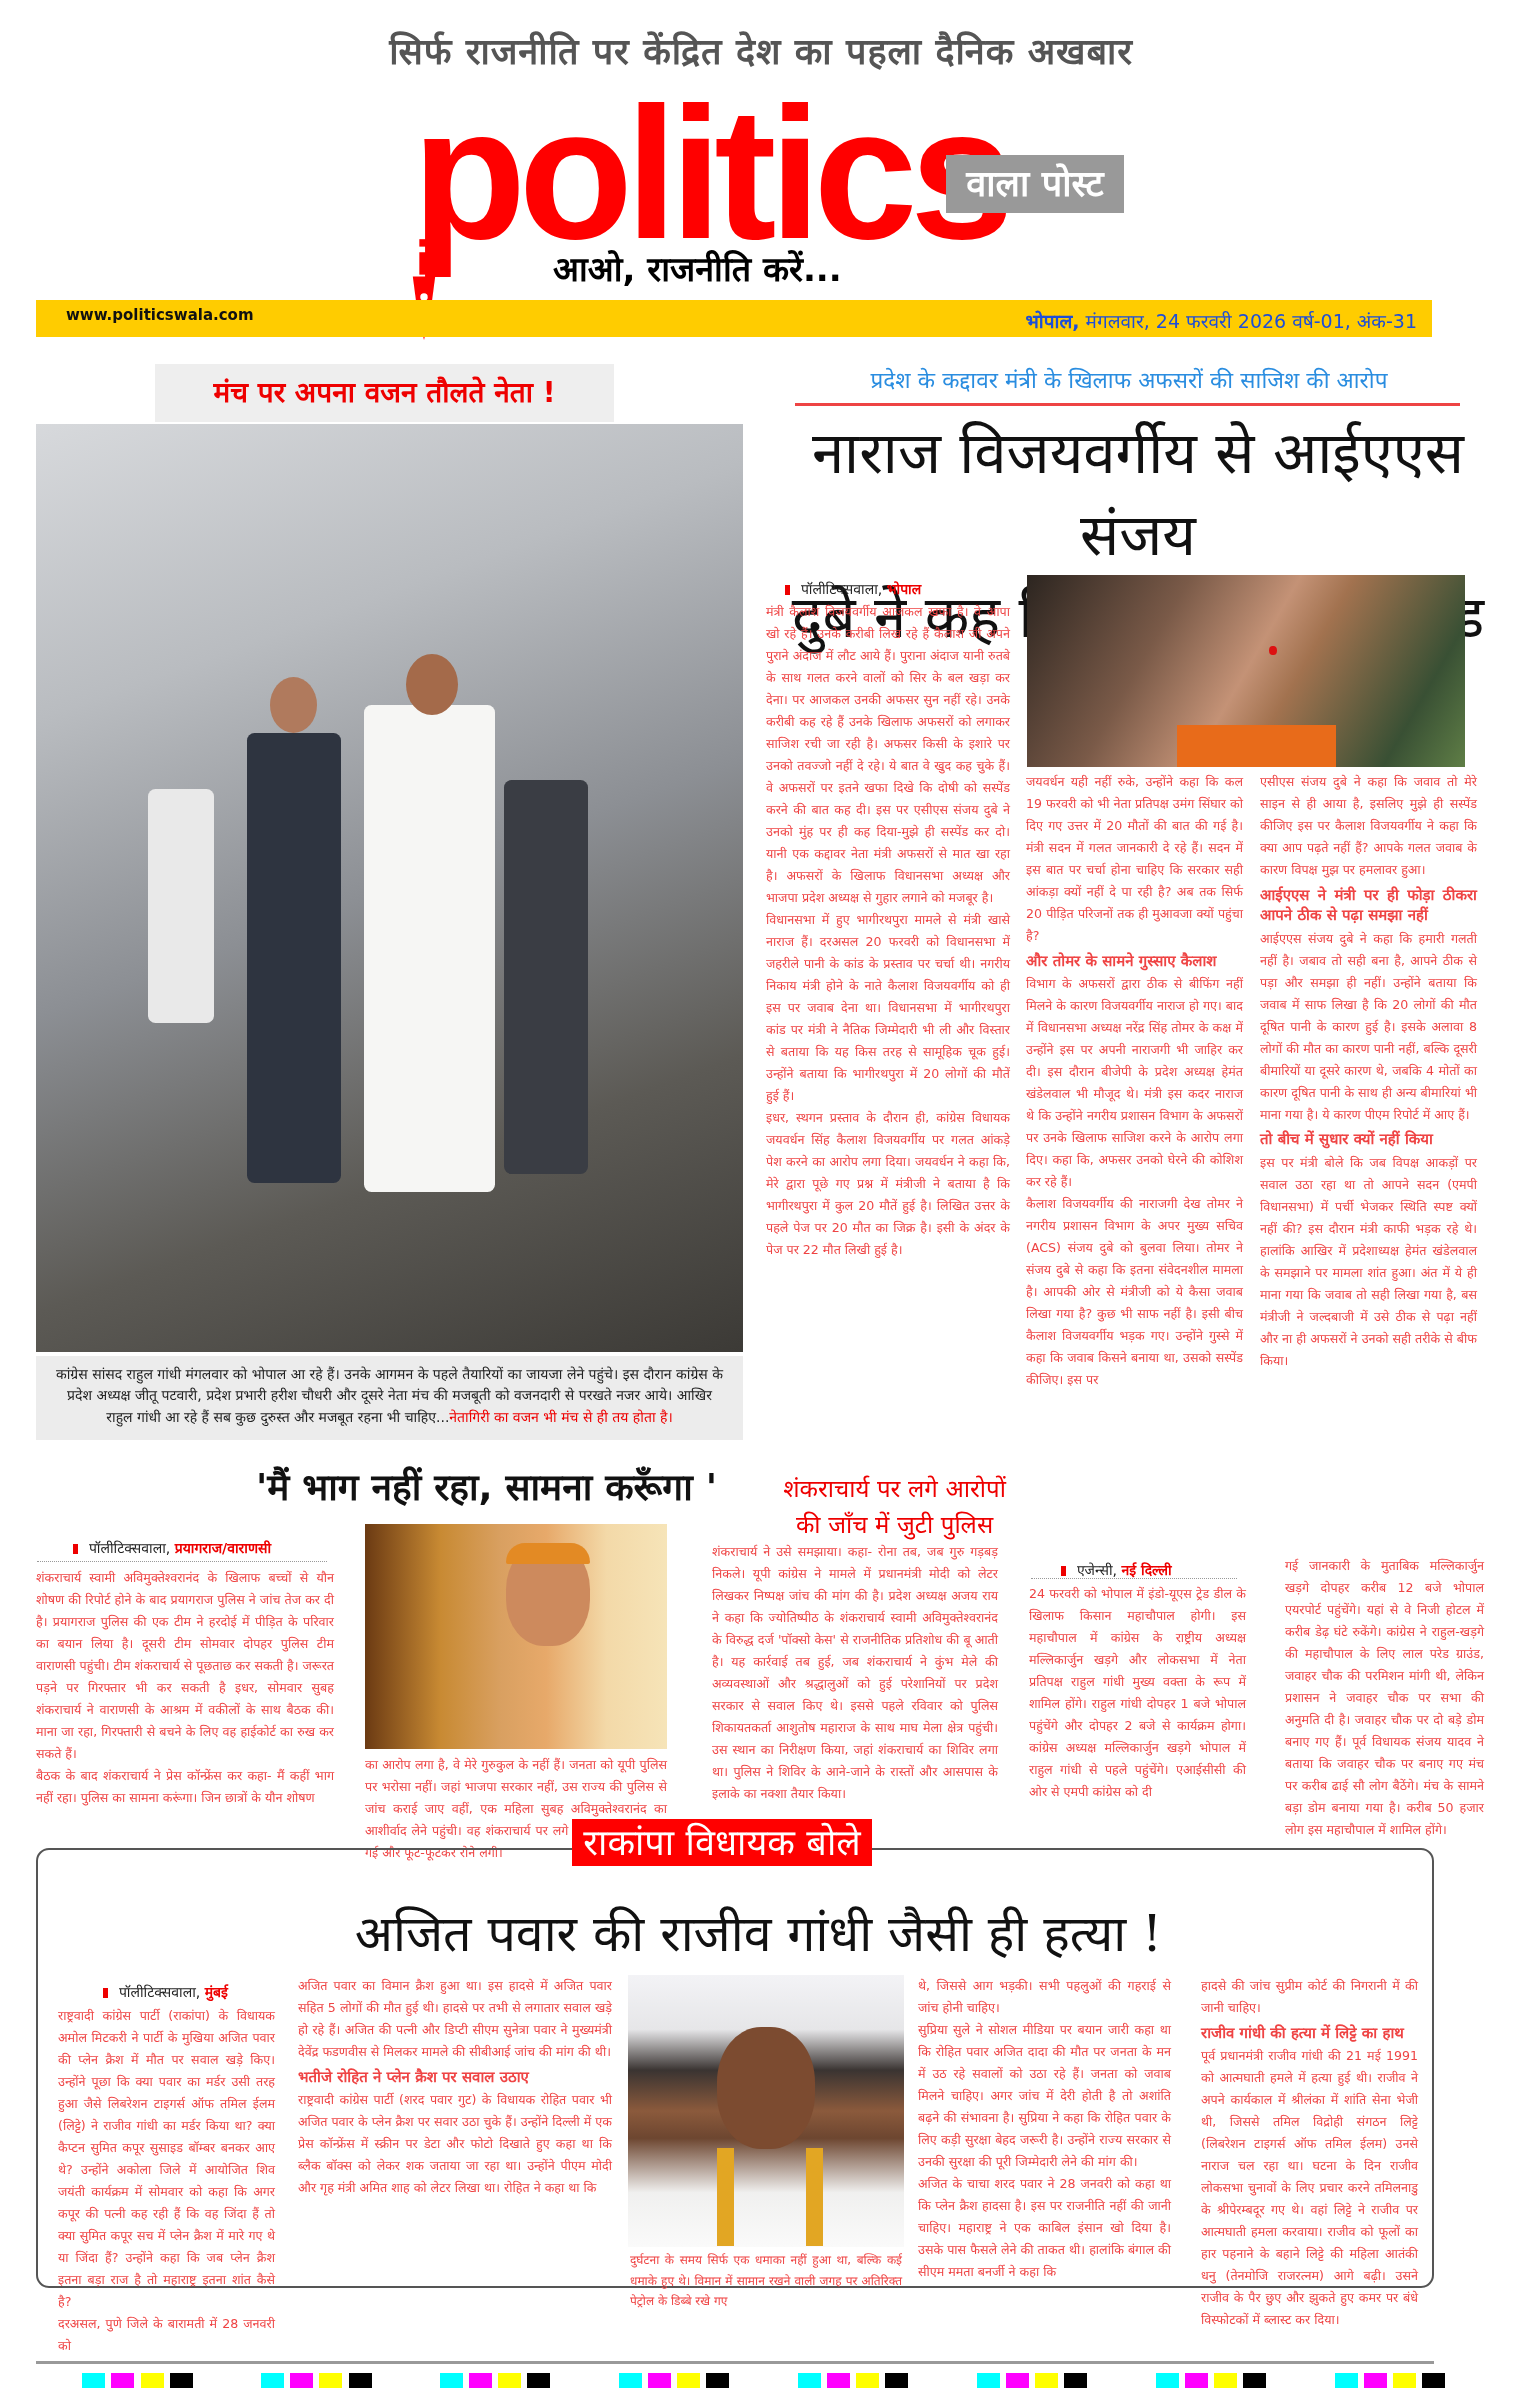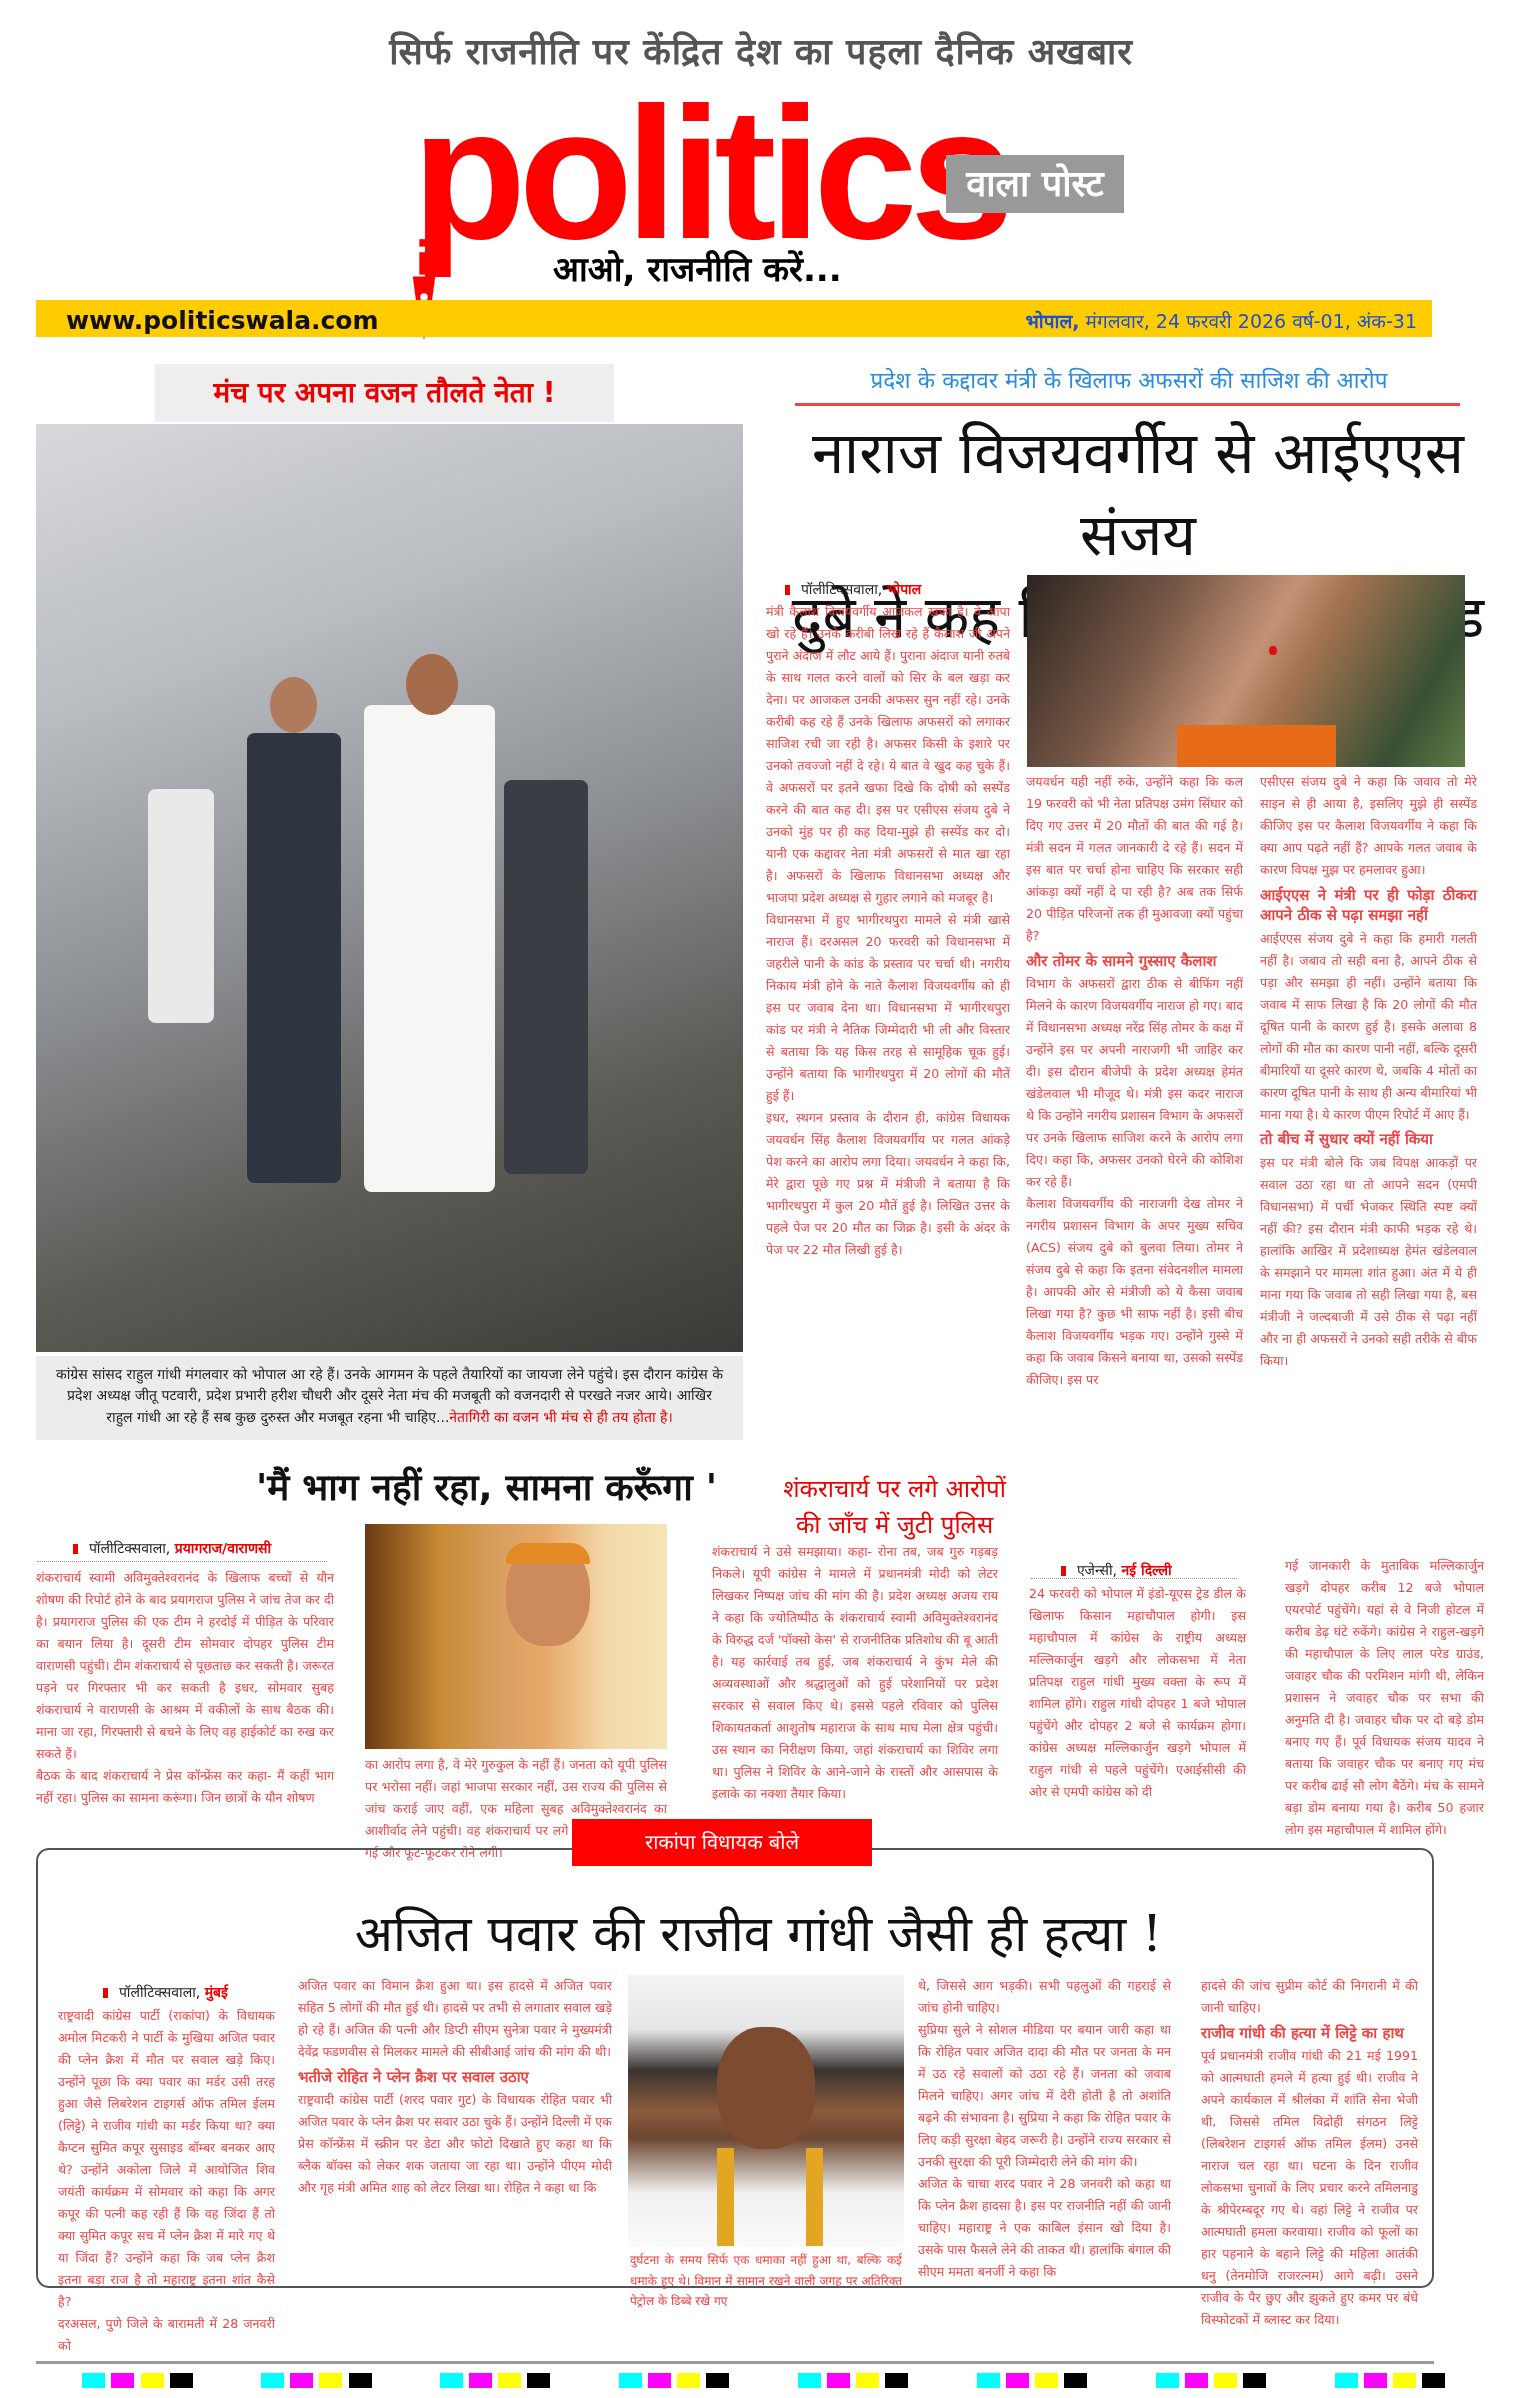--- a/index.html
+++ b/index.html
@@ -4,21 +4,21 @@
 <style>
 *{box-sizing:border-box;margin:0;padding:0}
 body{width:1522px;height:2399px;background:#fff;font-family:"DejaVu Sans","Liberation Sans",sans-serif;color:#111;position:relative;overflow:hidden}
 .abs{position:absolute}
 .tagline{left:0;top:26px;width:1522px;text-align:center;font-size:36px;color:#555;font-weight:bold;letter-spacing:0.9px}
 .logo{left:412px;top:89px;font-family:"Liberation Sans",sans-serif;font-weight:bold;font-size:187px;line-height:169px;color:#f00;letter-spacing:-7.5px}
 .logo-sub{left:946px;top:155px;width:178px;height:58px;background:#999;color:#fff;font-size:36px;font-weight:bold;text-align:center;line-height:58px}
 .pen{left:410px;top:239px;width:28px;height:103px}
 .motto{left:553px;top:245px;font-size:34px;font-weight:bold;color:#000}
 .band{left:36px;top:300px;width:1396px;height:37px;background:#fc0}
-.band .url{position:absolute;left:30px;top:5.6px;font-size:25px;font-weight:bold;color:#111}
+.band .url{position:absolute;left:30px;top:5.6px;font-size:15px;font-weight:bold;color:#111}
 .band .date{position:absolute;right:15px;top:7.5px;font-size:19px;color:#1d4ed8}
 .band .date b{font-weight:bold}
 .photo-head{left:155px;top:364px;width:459px;height:58px;background:#eee;text-align:center;color:#e00;font-weight:bold;font-size:28px;line-height:58px}
 .photo1{left:36px;top:424px;width:707px;height:928px;background:linear-gradient(160deg,#d7d9dc 0%,#b9bcc0 25%,#8c8f94 50%,#5c5a55 75%,#3c3a36 100%)}
 .photo1 .p{position:absolute;border-radius:7.5px}
 .cap1{left:36px;top:1356px;width:707px;height:84px;background:#ececec;font-size:14px;line-height:21.5px;text-align:center;padding:7.5px 19px;color:#222}
 .cap1 .red{color:#e00}
 .kicker{left:806px;top:364px;width:646px;text-align:center;color:#2a8de0;font-size:22.5px}
 .kicker-rule{left:795px;top:403px;width:665px;height:2.8px;background:#e44}
 .headline1{left:768px;top:412px;width:740px;text-align:center;font-size:58px;line-height:82px;color:#111;font-family:"DejaVu Serif",serif}
@@ -33,21 +33,21 @@
 .photo2 .scarf{position:absolute;left:150px;top:150px;width:159px;height:42px;background:#e86b1a}
 .sec2-h{left:80px;top:1460px;width:637px;font-size:37px;font-weight:bold;text-align:right}
 .sec2-dl{left:73px;top:1538px}
 .rule-dots{height:0.9px;border-top:0.9px dotted #999}
 .photo3{left:365px;top:1524px;width:302px;height:225px;background:linear-gradient(90deg,#6b3a13 0%,#c88a33 25%,#d9a061 45%,#e7a96a 60%,#f3d9a8 80%,#f6e4b8 100%)}
 .photo3 .head{position:absolute;left:141px;top:19px;width:84px;height:103px;background:#cd8a5d;border-radius:45%}
 .photo3 .band2{position:absolute;left:141px;top:19px;width:84px;height:20.6px;background:#e38a24;border-radius:37px 37px 3.7px 3.7px}
 .sec3-h{left:740px;top:1471px;width:309px;color:#e00;font-size:24px;line-height:36px;text-align:center}
 .sec4-h{left:1035px;top:1463px;width:468px;font-size:31px;font-weight:bold;line-height:49px}
 .box{left:36px;top:1848px;width:1398px;height:440px;border:2.8px solid #555;border-radius:13px}
-.box-tag{left:572px;top:1819px;width:300px;height:47px;background:#f00;color:#fff;font-size:20px;line-height:47px;text-align:center}
+.box-tag{left:572px;top:1819px;width:300px;height:47px;background:#f00;color:#fff;font-size:36px;line-height:47px;text-align:center}
 .headline3{left:56px;top:1883px;width:1405px;text-align:center;font-size:50px;line-height:103px;font-family:"DejaVu Serif",serif}
 .photo4{left:628px;top:1975px;width:276px;height:272px;background:linear-gradient(180deg,#f3f3f6 0%,#e6e6e8 20%,#3a3432 35%,#8b5a3c 50%,#6d4630 60%,#f0f0ef 80%,#fafafa 100%)}
 .photo4 .face{position:absolute;left:89px;top:52px;width:98px;height:122px;background:#7c4b30;border-radius:45%}
 .photo4 .scarfL{position:absolute;left:89px;top:173px;width:17px;height:98px;background:#e2a623}
 .photo4 .scarfR{position:absolute;left:178px;top:173px;width:17px;height:98px;background:#e2a623}
 .cmyk{left:36px;top:2361px;width:1398px;height:2.8px;background:#999}
 .swatch{position:absolute;top:2373px;width:22.5px;height:15px}
 </style>
 </head>
 <body>

